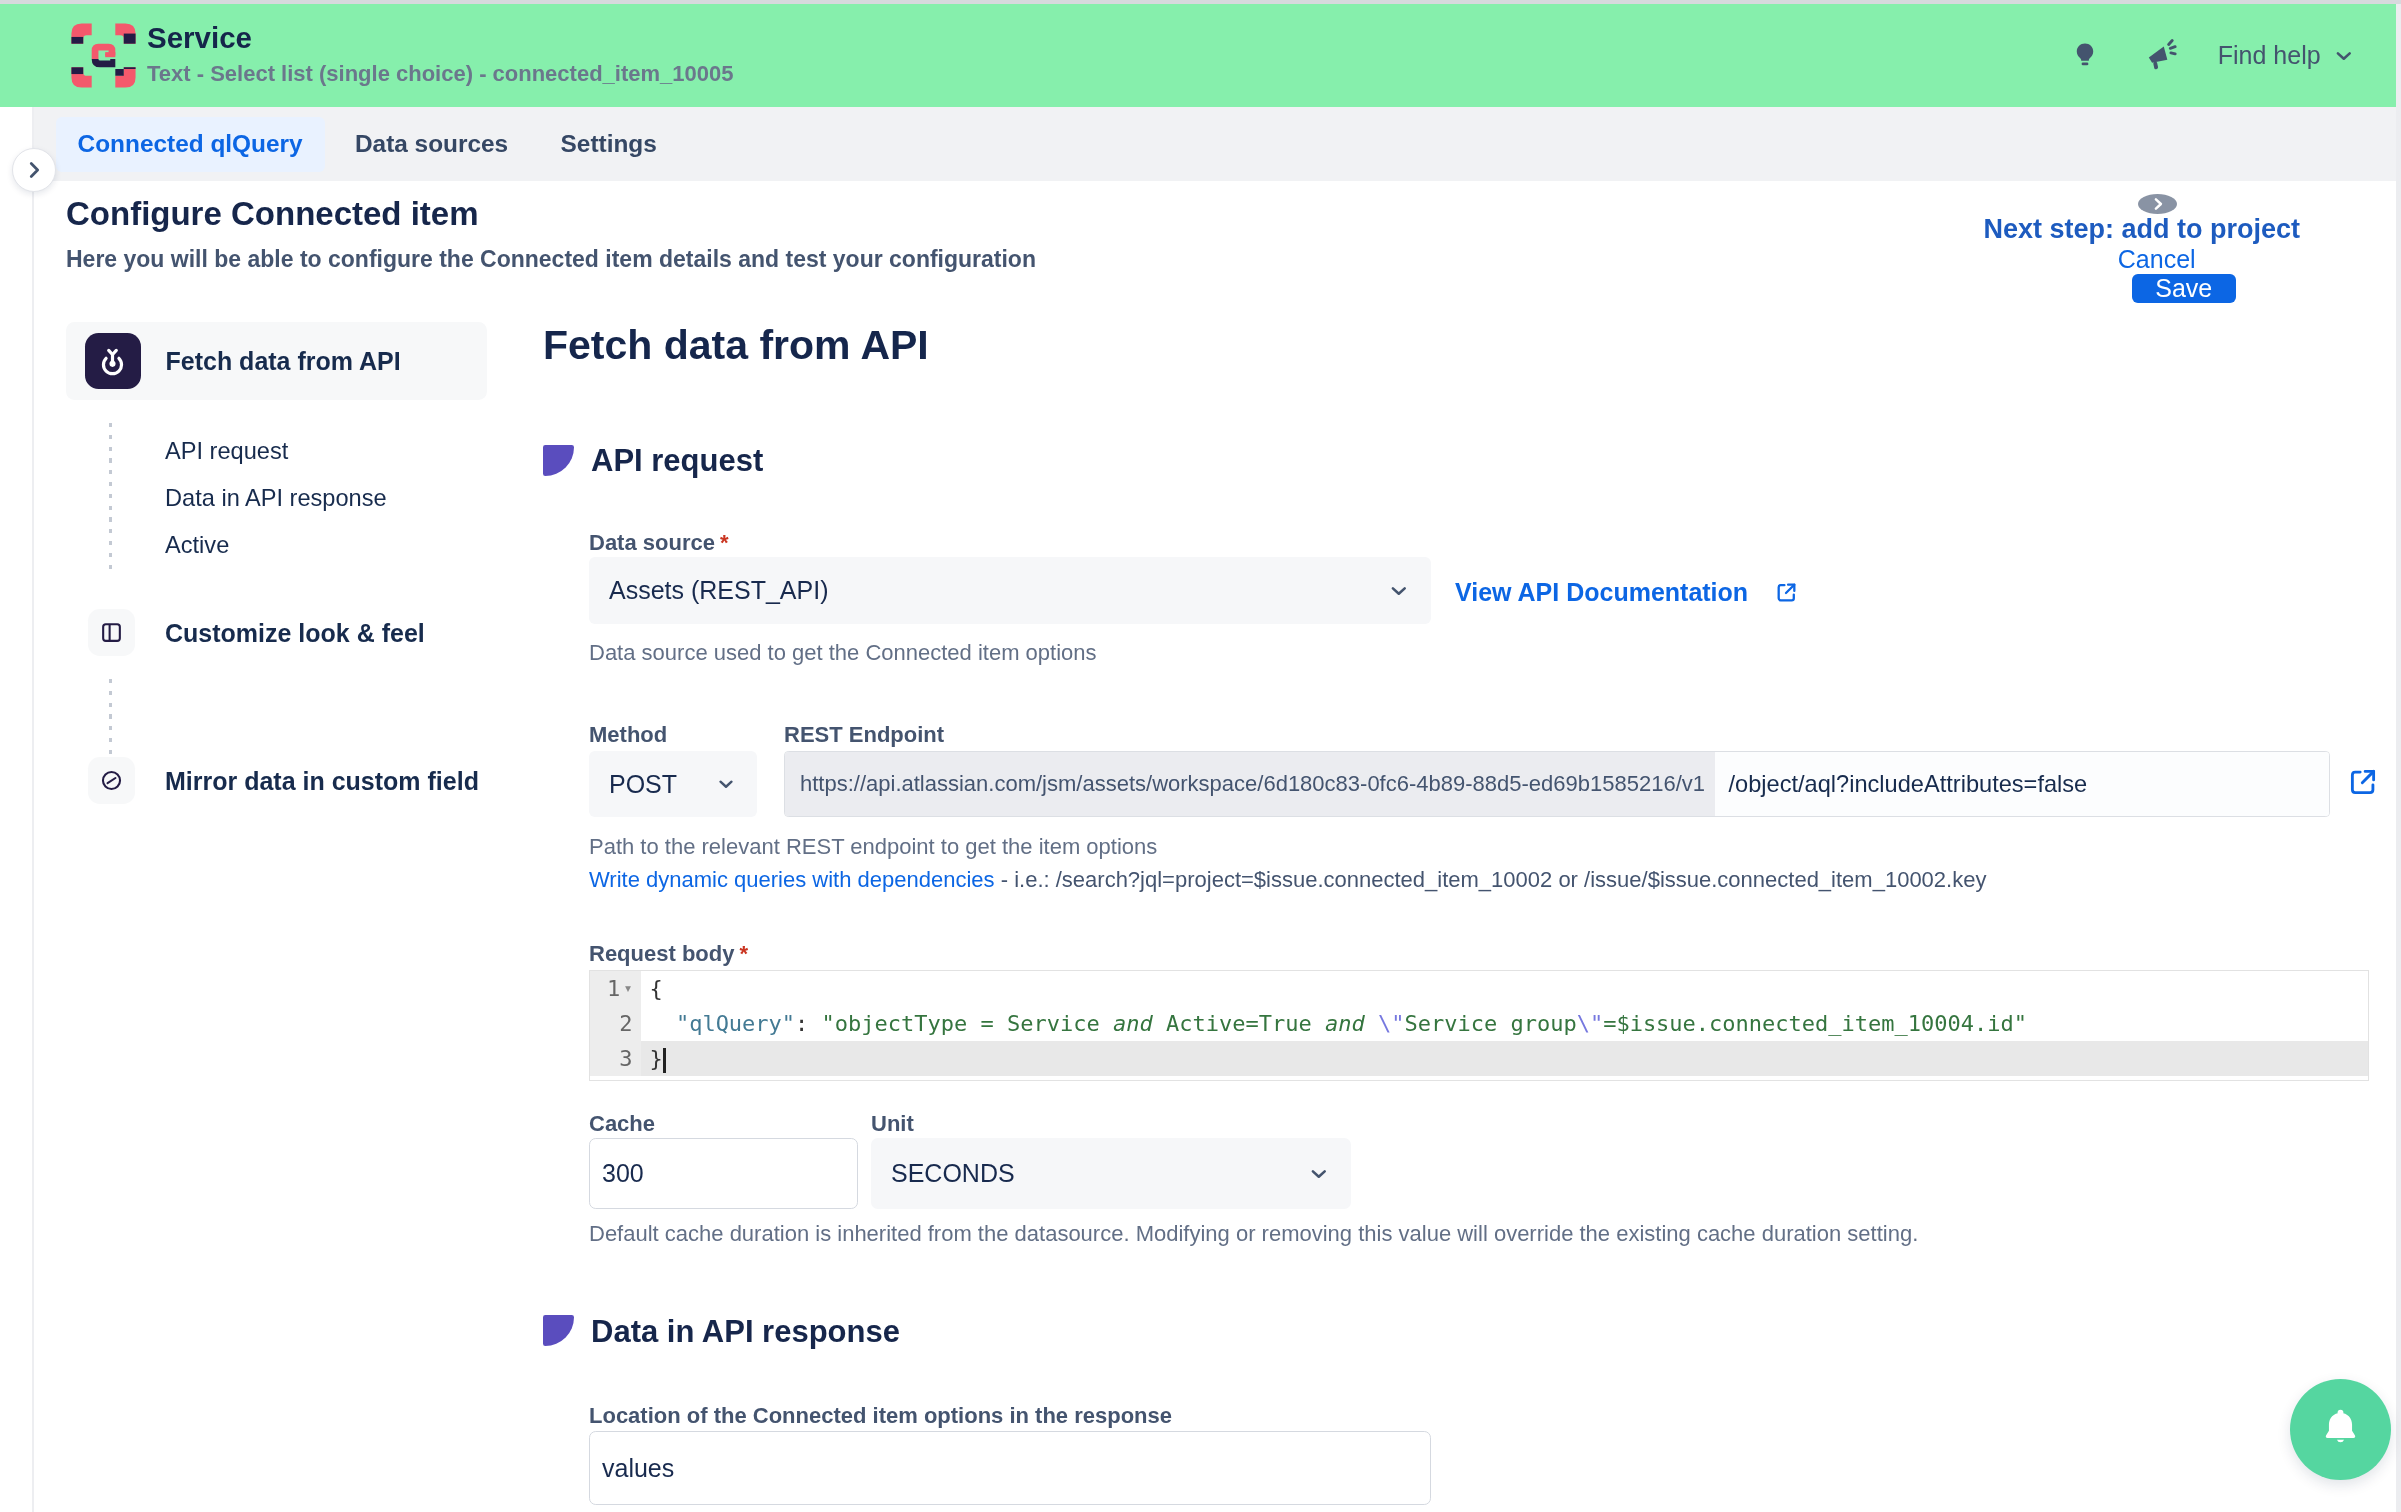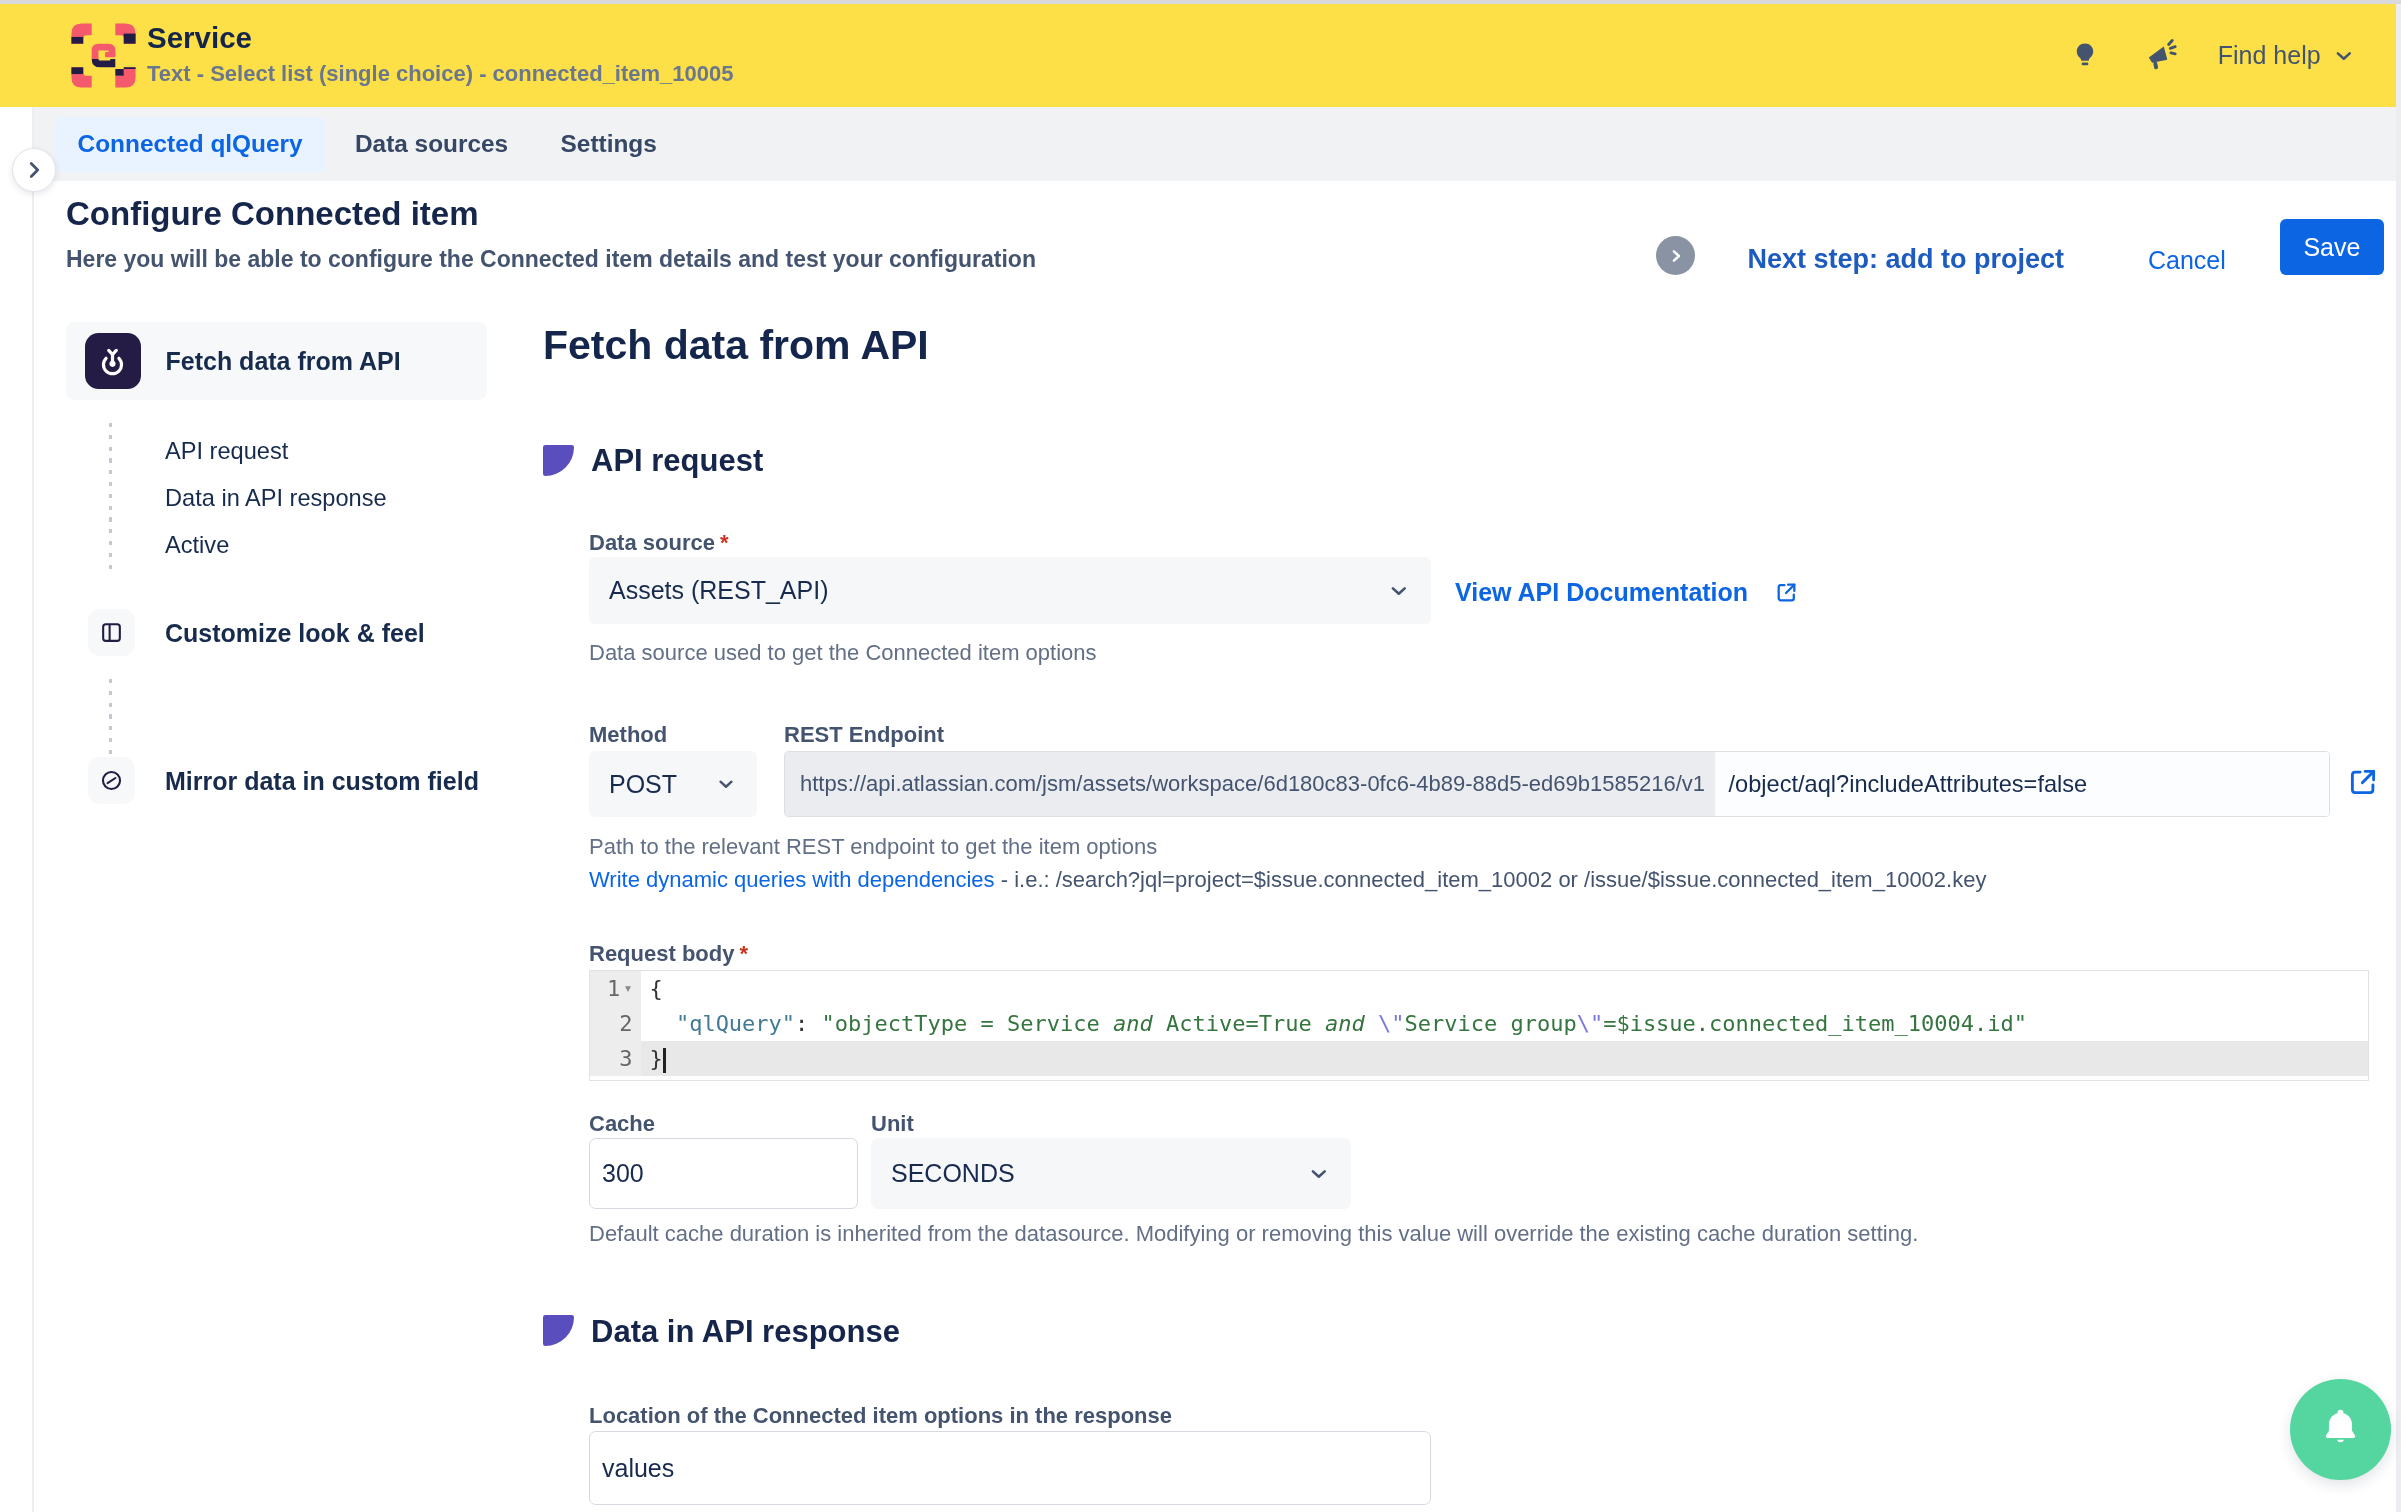--- a/index.html
+++ b/index.html
@@ -9,21 +9,21 @@
     background:#ffffff; color:#172B4D;
     position:relative; overflow:hidden;
   }
   .abs { position:absolute; }
 
   
   .top-edge { top:0; left:0; right:0; height:4.2px; background:#D7D9DD; }
   .right-edge { top:4.2px; right:0; width:5px; bottom:0; background:#ECEDF0; }
 
   
-  .topbar { top:4.2px; left:0; right:5px; height:103px; background:#fde047; }
+  .topbar { top:4.2px; left:0; right:5px; height:103px; background:#86efac; }
   .logo { left:63px; top:11px; width:81px; height:81px; }
   .app-title { left:147px; top:17px; font-size:29.5px; font-weight:700; color:#15254A; }
   .app-subtitle { left:147px; top:57px; font-size:22px; font-weight:600; color:#6B778C; }
   .topbar-right { right:40px; top:0; height:103px; display:flex; align-items:center; gap:37px; }
   .icon-btn { width:39px; height:39px; display:flex; align-items:center; justify-content:center; cursor:pointer; }
   .find-help { display:flex; align-items:center; gap:11.8px; cursor:pointer; }
   .find-help-label { font-size:25px; font-weight:500; color:#44546E; }
 
   
   .tabstrip { top:107px; left:32px; right:5px; height:74px; background:#F1F2F4;
@@ -32,21 +32,21 @@
   .tab.active { background:#E9F2FF; color:#0C66E4; }
 
   .left-divider { left:32px; top:107px; bottom:0; width:1.7px; background:#EDEEF1; }
   .expand-btn { left:11.8px; top:148px; width:44px; height:44px; border-radius:50%;
                 background:#fff; border:0.8px solid #E2E4E9; box-shadow:0 2.5px 6.7px rgba(9,30,66,.10);
                 display:flex; align-items:center; justify-content:center; cursor:pointer; }
 
   
   .config-title { left:66px; top:195px; font-size:33px; font-weight:700; color:#16264B; }
   .config-sub { left:66px; top:246px; font-size:23px; font-weight:600; color:#44546F; }
-  .config-actions { right:17px; top:194px; height:81px; display:flex; align-items:flex-end; }
+  .config-actions { right:17px; top:194px; height:81px; display:flex; align-items:center;flex-direction:column; }
   .next-circle { width:39px; height:39px; border-radius:50%; background:#8993A4;
                  display:flex; align-items:center; justify-content:center; margin-right:52px; }
   .next-label { font-size:27px; font-weight:600; color:#1D5BBF; margin-right:84px; }
   .cancel-link { font-size:25px; font-weight:500; color:#0C66E4; cursor:pointer; margin-right:54px; }
   .save-btn { min-width:96px; height:56px; background:#0C66E4; color:#fff; font-size:25px; font-weight:500;
               border:none; border-radius:5.9px; display:flex; align-items:center; justify-content:center;
               padding:0 23.6px; cursor:pointer; font-family:"Liberation Sans", sans-serif; }
 
   
   .step-active { left:66px; top:322px; width:421px; height:78px; background:#F7F8F9; border-radius:8.4px;

